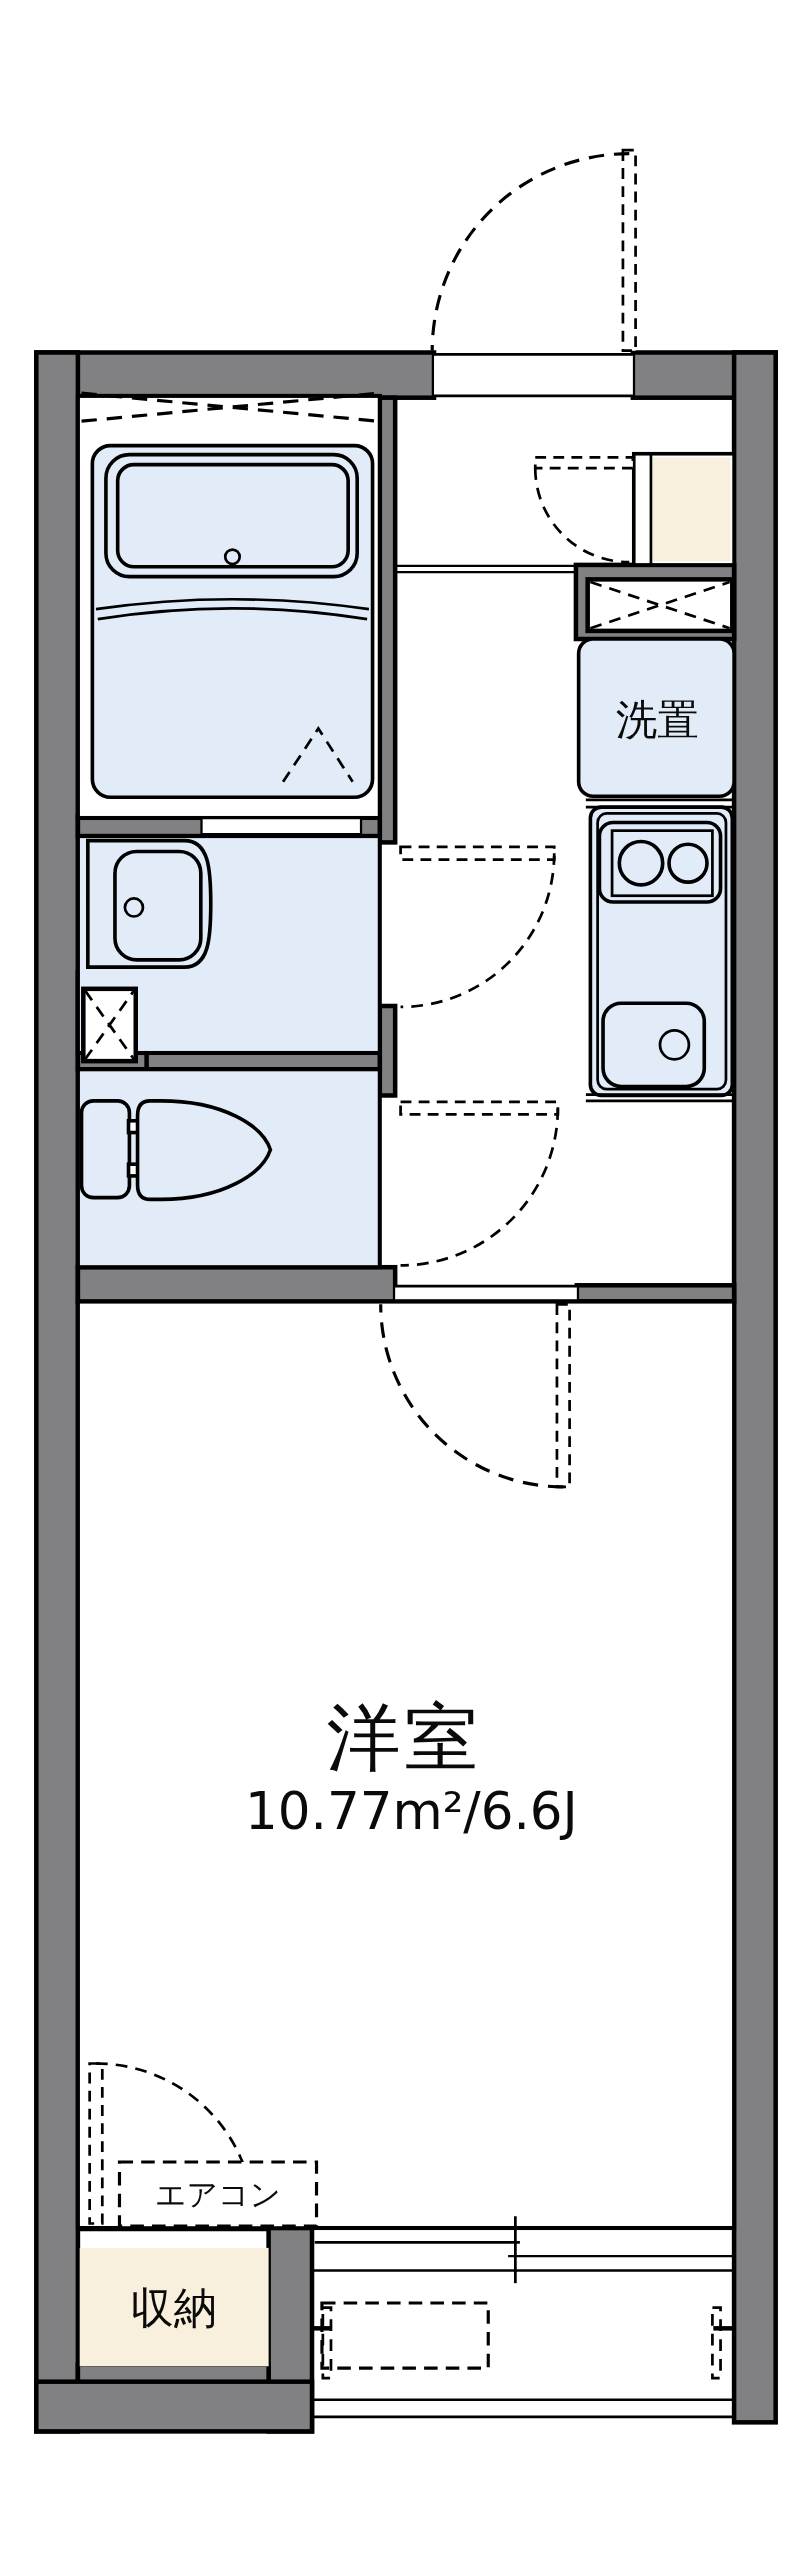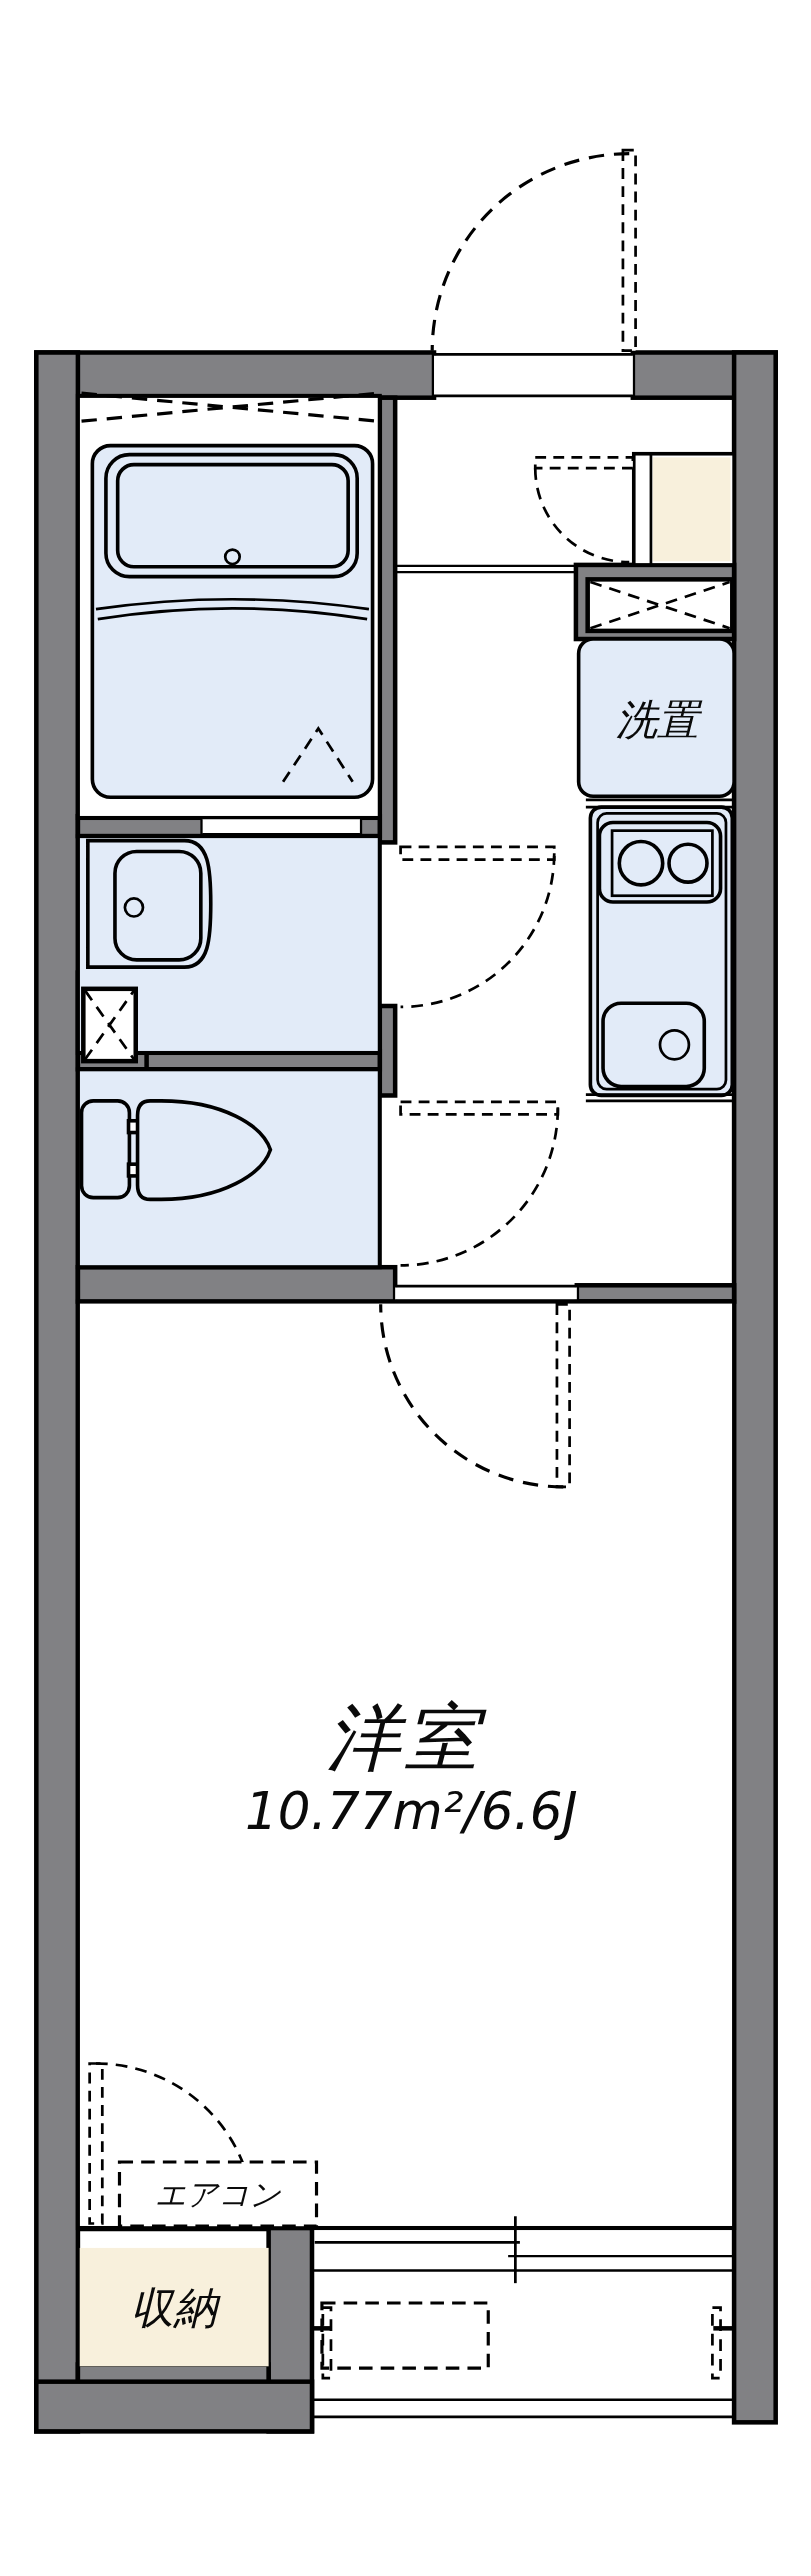--- a/index.html
+++ b/index.html
@@ -1,19 +1,19 @@
 <!DOCTYPE html>
 <html style="--wall: #818184; --blue: #e2ebf8; --cream: #f8f0dc; --line: #000000; --bg: #ffffff;font-size:14.5px"><head>
 <meta charset="utf-8">
 <style>
   :root{
     --wall:#818184; --blue:#e2ebf8; --cream:#f8f0dc; --line:#000000; --bg:#ffffff;
   }
   html,body{margin:0;padding:0;background:var(--bg);}
-  .plan-wrap{width:812px;height:2576px;margin:0 auto;background:var(--bg);font-style:italic;}
+  .plan-wrap{width:812px;height:2576px;margin:0 auto;background:var(--bg);}
   svg{display:block;}
   .wall{fill:var(--wall);stroke:var(--line);stroke-width:5;}
   .roomw{fill:var(--bg);stroke:var(--line);stroke-width:4.5;}
   .roomb{fill:var(--blue);stroke:var(--line);stroke-width:4.5;}
   .open{fill:var(--bg);stroke:none;}
   .fix{fill:none;stroke:var(--line);stroke-width:4;}
   .fixb{fill:var(--blue);stroke:var(--line);stroke-width:4;}
   .fixw{fill:var(--bg);stroke:var(--line);stroke-width:4;}
   .thin{fill:none;stroke:var(--line);stroke-width:3;}
   .thin2{fill:none;stroke:var(--line);stroke-width:2.5;}

